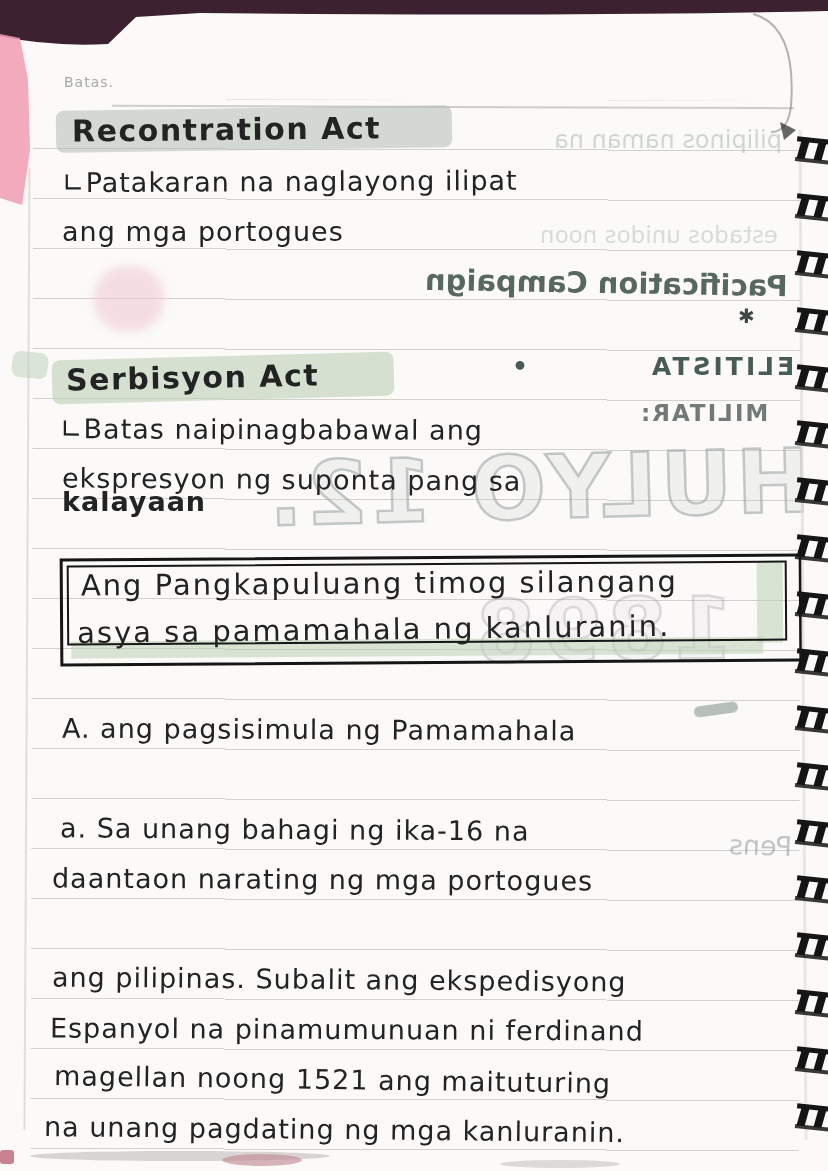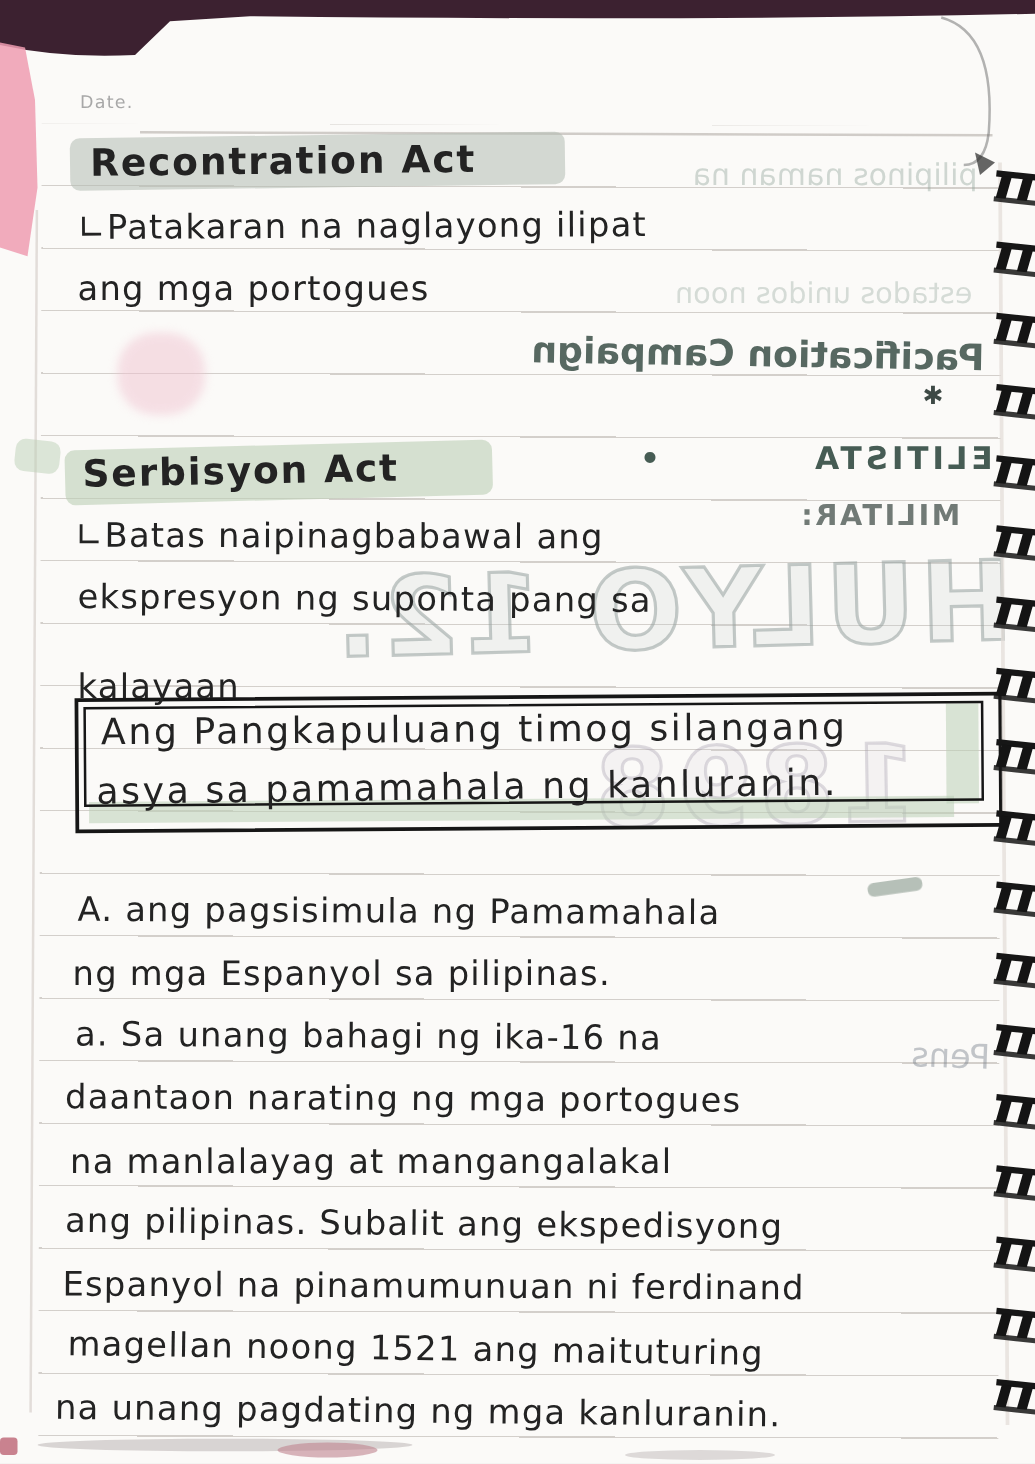--- a/index.html
+++ b/index.html
@@ -24,21 +24,21 @@
   
   .hw{position:absolute;font-family:"DejaVu Sans",sans-serif;color:var(--ink);
     white-space:nowrap;letter-spacing:1px;font-size:27px;line-height:36px;z-index:4;}
   .heading{font-size:30px;font-weight:bold;letter-spacing:1.5px;}
   .h1pos{left:72px;top:112px;transform:rotate(-.6deg);}
   .s1l0{left:62px;top:164px;transform:rotate(-.3deg);}
   .s1l1{left:62px;top:214px;}
   .h2pos{left:66px;top:360px;transform:rotate(-1.1deg);}
   .s2l0{left:60px;top:412px;transform:rotate(.2deg);}
   .s2l1{left:62px;top:462px;transform:rotate(.4deg);}
-  .s2l2{left:62px;top:532px;}
+  .s2l2{left:62px;top:484px;font-weight:bold;}
   .bl0{left:62px;top:712px;transform:rotate(.3deg);}
   .bl1{left:58px;top:762px;}
   .bl2{left:60px;top:812px;transform:rotate(.4deg);}
   .bl3{left:52px;top:862px;transform:rotate(.3deg);}
   .bl4{left:56px;top:912px;}
   .bl5{left:52px;top:962px;transform:rotate(.5deg);}
   .bl6{left:50px;top:1012px;transform:rotate(.3deg);}
   .bl7{left:54px;top:1062px;transform:rotate(.8deg);}
   .bl8{left:44px;top:1112px;transform:rotate(.6deg);}
 
@@ -104,21 +104,21 @@
     background:#141414;transform:skewX(-10deg);}
   .ring::before{left:3px;}
   .ring::after{left:20px;}
 </style>
 </head>
 <body>
 
 <div class="scene">
   <div class="page">
 
-    <div class="date">Date.</div>
+    <div class="date">Batas.</div>
     <div class="date-rule"></div>
     <div class="ruling"></div>
     <div class="margin-line"></div>
 
     <div class="bleed mir bfaint1">pilipinos naman na</div>
     <div class="bleed mir bfaint2">estados unidos noon</div>
     <div class="bleed bcamp">Pacification Campaign</div>
     <div class="bleed bstar">✱</div>
     <div class="bleed beli-dot">•</div>
     <div class="bleed mir beli">ELITISTA</div>
@@ -145,24 +145,22 @@
     <div class="note-box">
       <div class="band-bottom"></div>
       <div class="band-right"></div>
       <div class="note-box-inner">
         <div class="hw boxl1">Ang Pangkapuluang timog silangang</div>
         <div class="hw boxl2">asya sa pamamahala ng kanluranin.</div>
       </div>
     </div>
 
     <div class="hw bl0">A. ang pagsisimula ng Pamamahala</div>
-    <div class="hw bl1">ng mga Espanyol sa pilipinas.</div>
     <div class="hw bl2">a. Sa unang bahagi ng ika-16 na</div>
     <div class="hw bl3">daantaon narating ng mga portogues</div>
-    <div class="hw bl4">na manlalayag at mangangalakal</div>
     <div class="hw bl5">ang pilipinas. Subalit ang ekspedisyong</div>
     <div class="hw bl6">Espanyol na pinamumunuan ni ferdinand</div>
     <div class="hw bl7">magellan noong 1521 ang maituturing</div>
     <div class="hw bl8">na unang pagdating ng mga kanluranin.</div>
   </div>
 
   <svg class="deco" width="828" height="1171" viewBox="0 0 828 1171">
     <path d="M0,0 H828 L828,11 Q560,17 200,13 L136,17 L108,44 Q50,47 0,36 Z" style="fill:var(--cover-maroon);"></path>
     <path d="M0,34 L20,38 L28,80 L30,150 L22,205 L0,198 Z" style="fill:var(--edge-pink);opacity:.85;"></path>
     <path d="M753,14 q44,12 38,92 q-3,26 -20,26" style="fill:none;stroke:#6a6a6a;stroke-width:2;opacity:.5;"></path>

